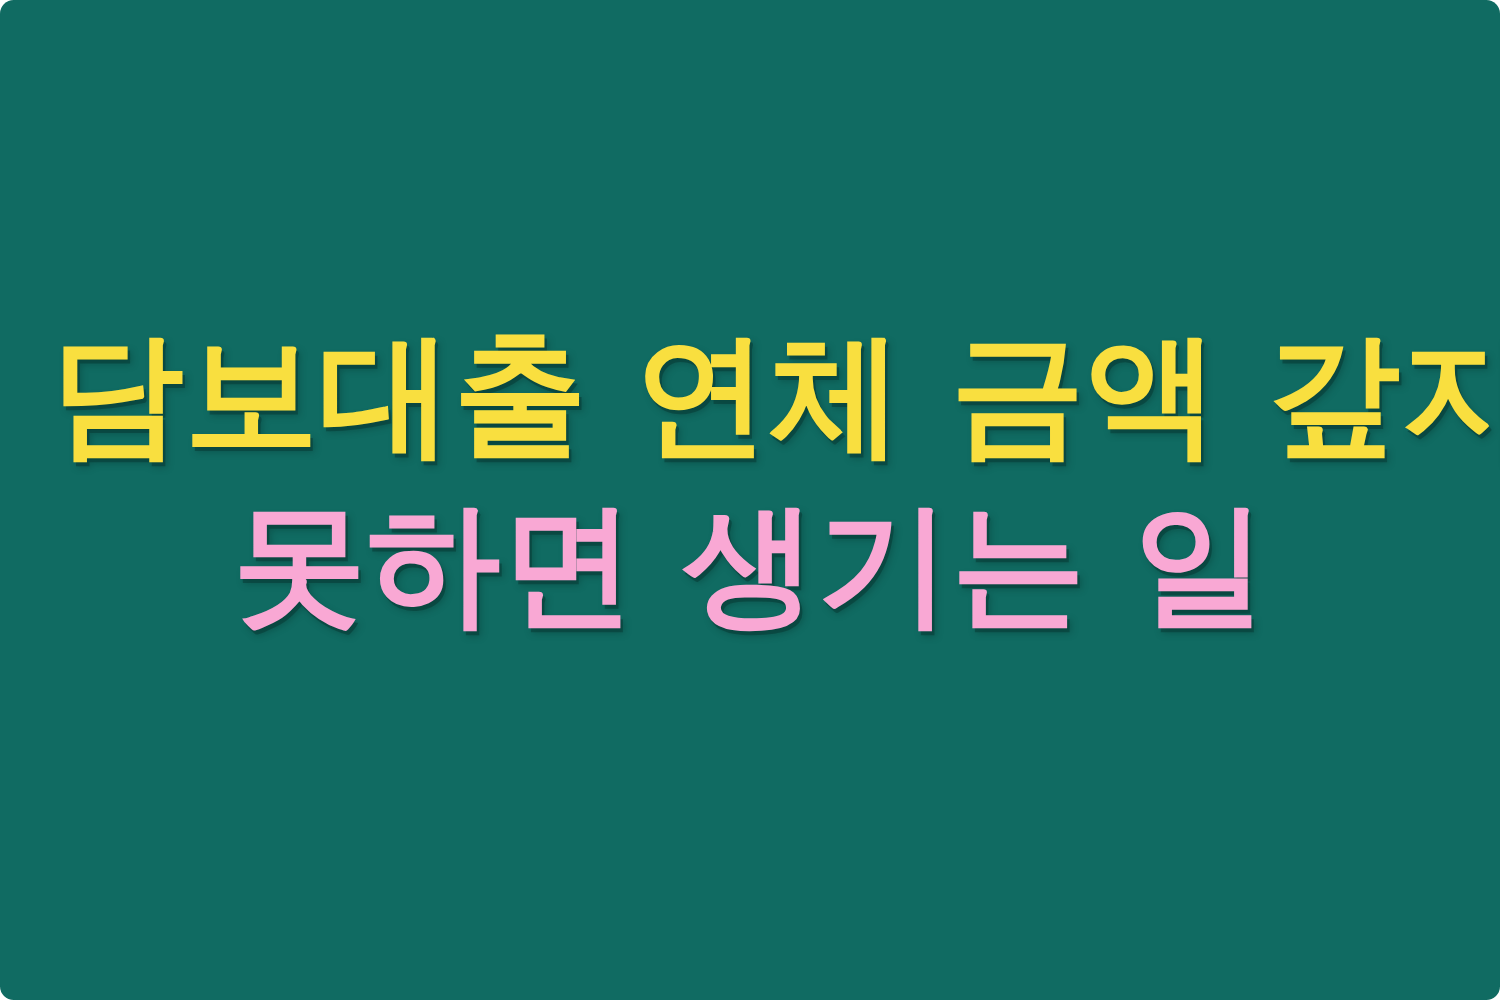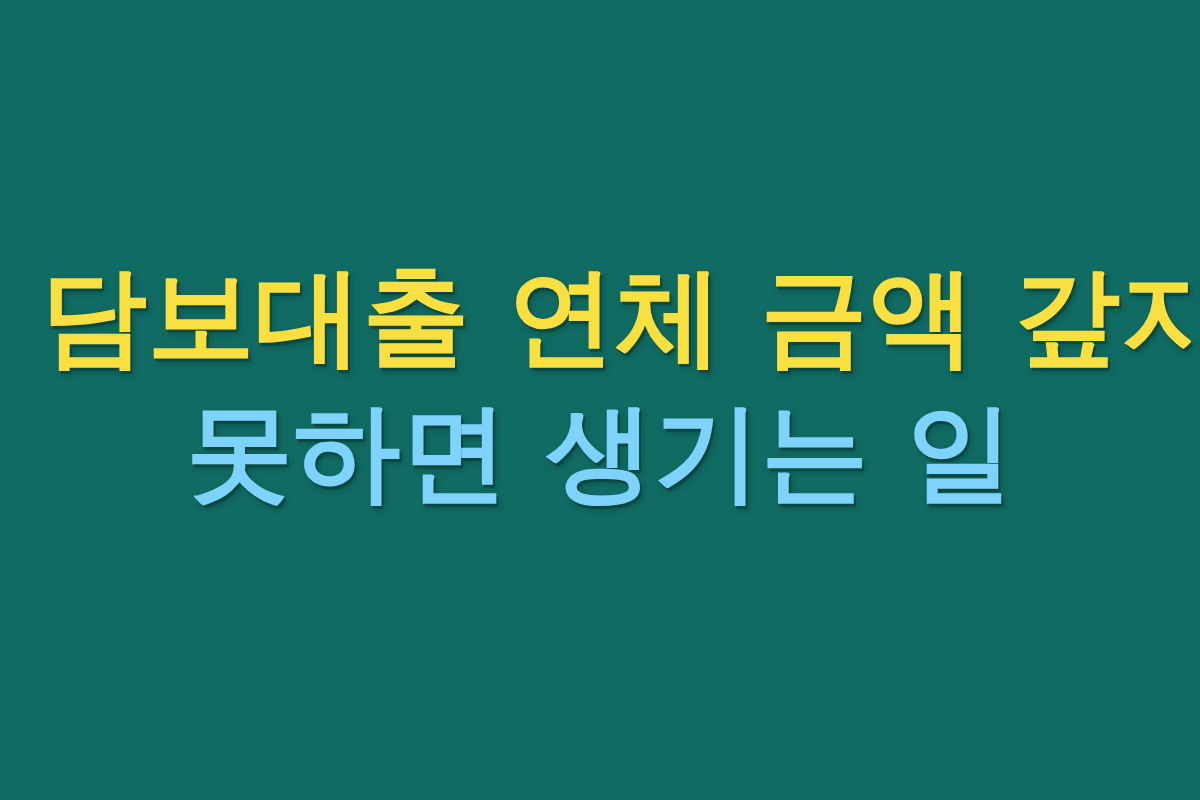--- a/index.html
+++ b/index.html
@@ -49,23 +49,23 @@
       3px 4px 6px rgba(6, 46, 41, 0.35);
   }
 
   .headline-line.line-2 {
     font-size: 107px;
   }
 </style>
 </head>
 <body>
 
-<div id="poster" style="background: rgb(16, 107, 98);">
+<div id="poster" style="background: rgb(16, 107, 98); border-radius: 11px;">
 
   <div id="headline-block">
 
     <span class="headline-line line-1" style="color: rgb(249, 223, 63);">담보대출 연체 금액 갚지</span>
 
-    <span class="headline-line line-2" style="color: #7dd3fc;">못하면 생기는 일</span>
+    <span class="headline-line line-2" style="color: #f9a8d4;">못하면 생기는 일</span>
 
   </div>
 
 </div>
 
 </body></html>

